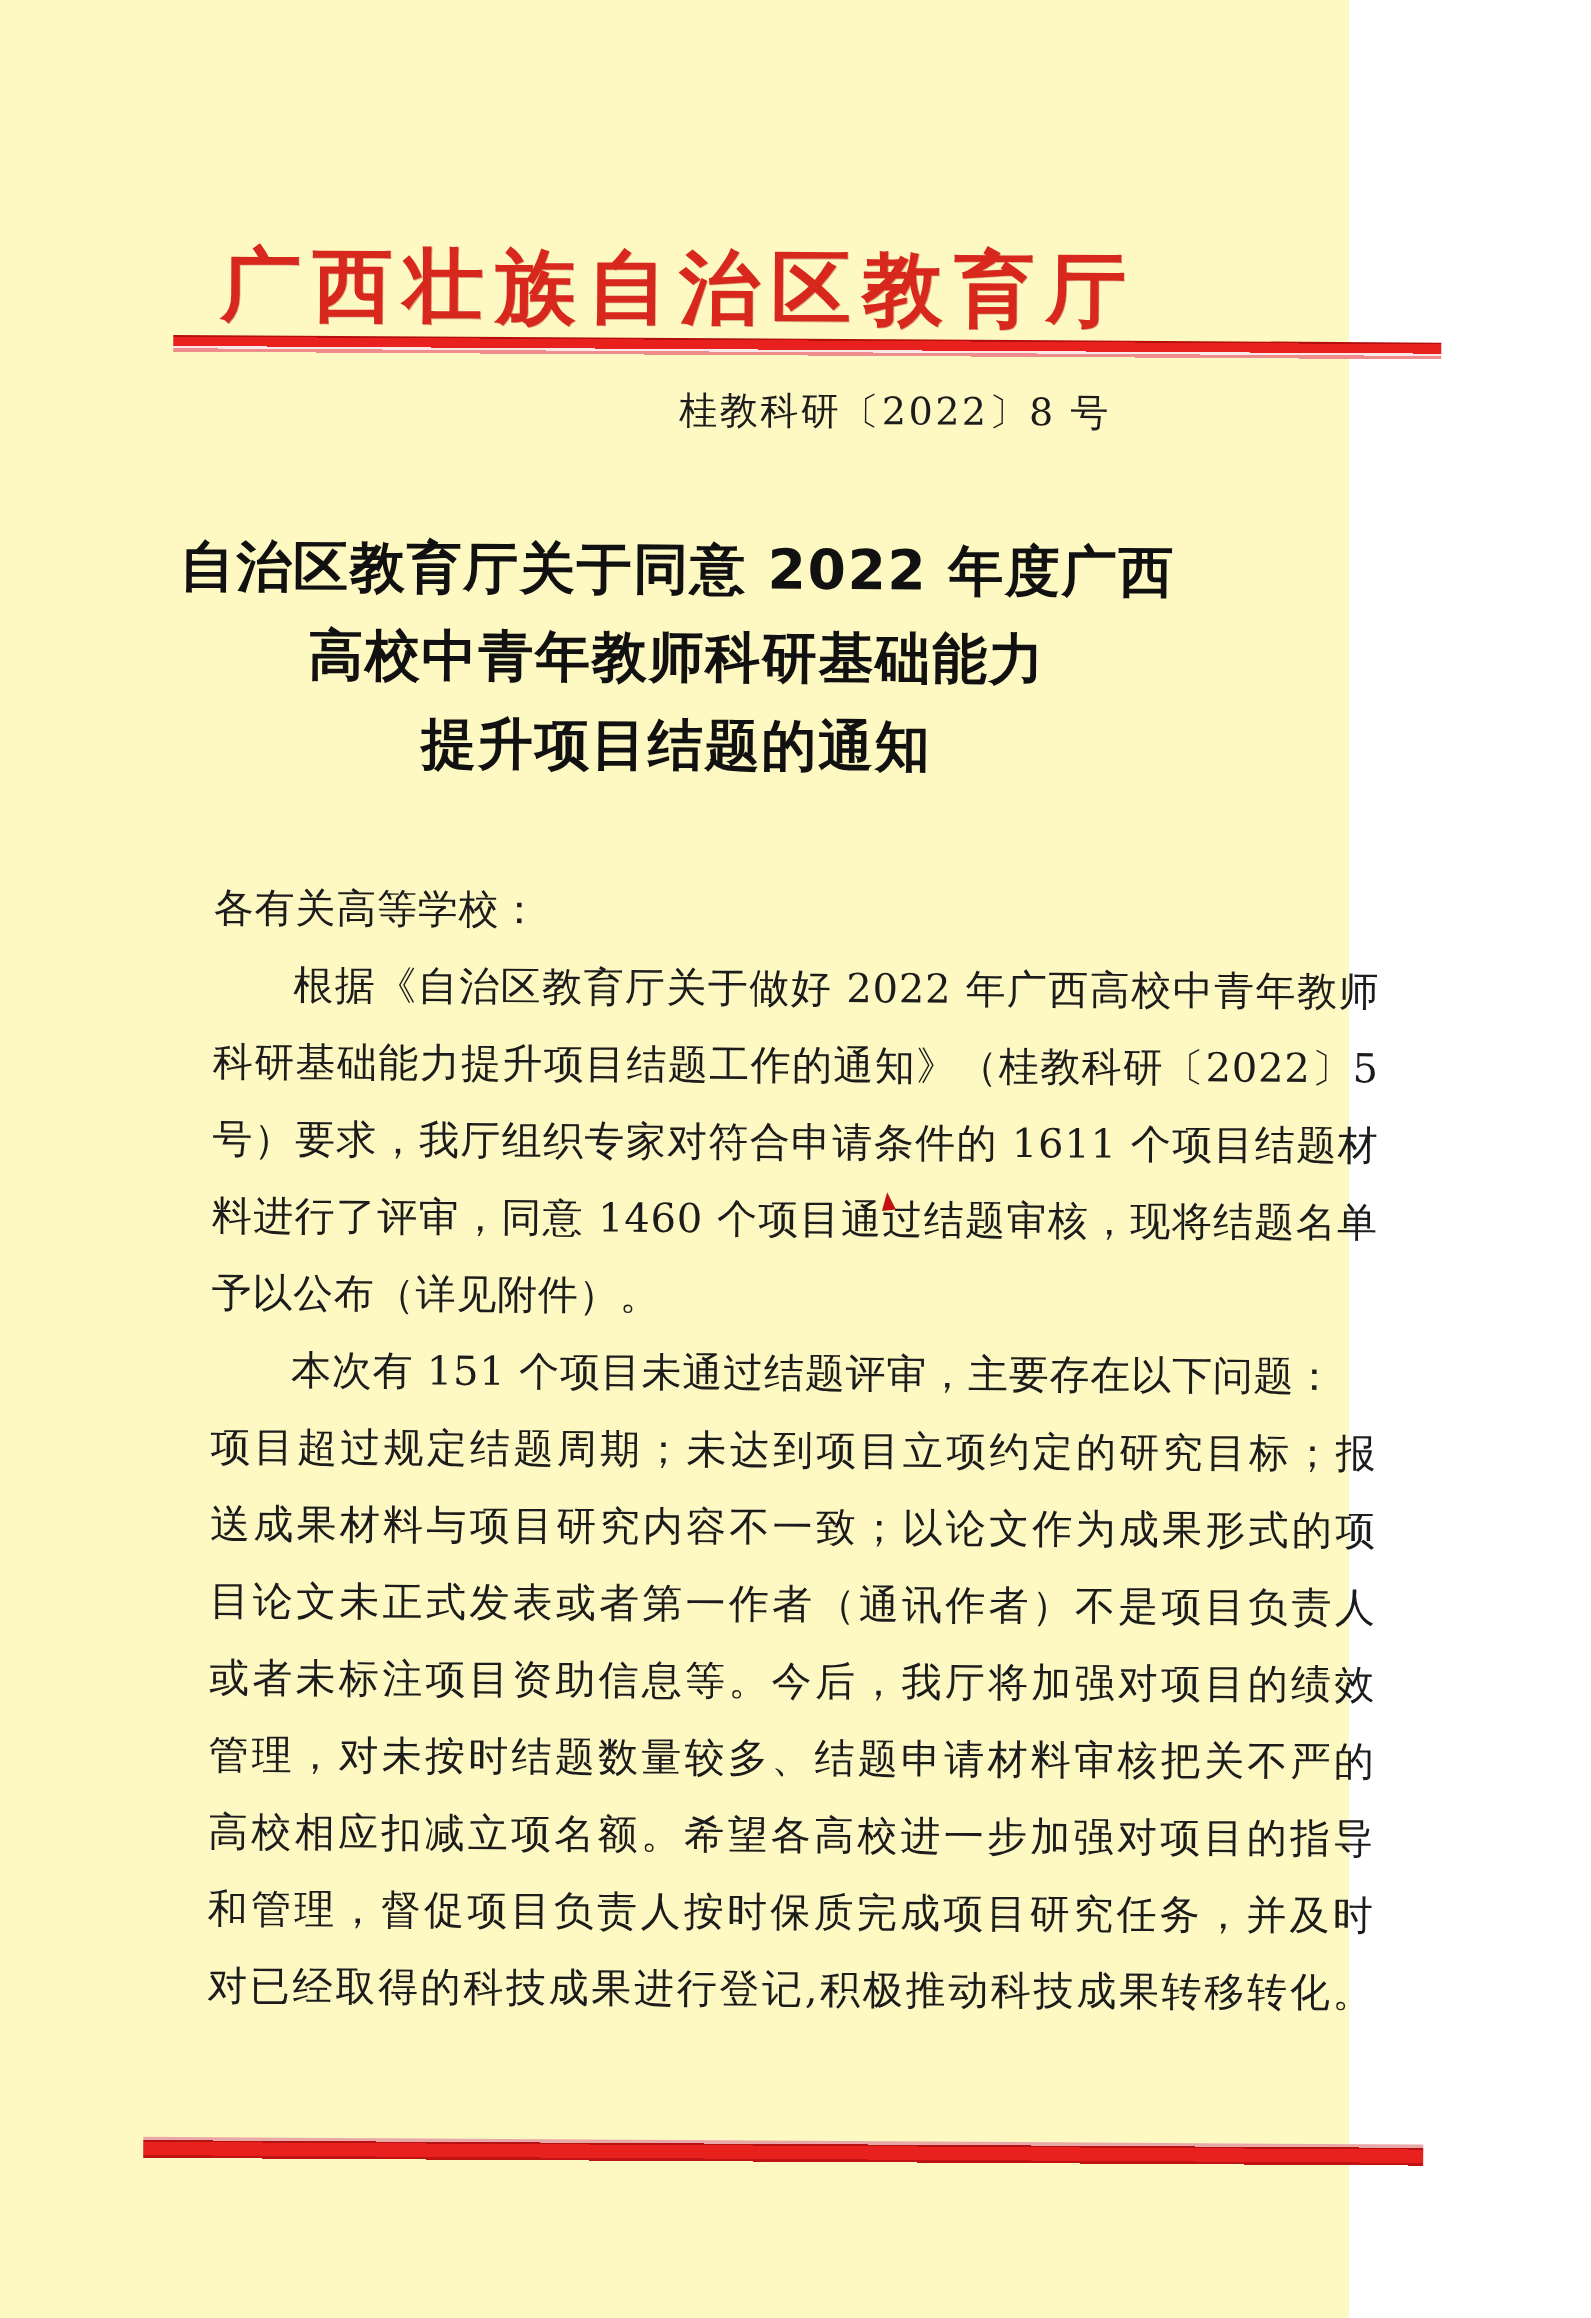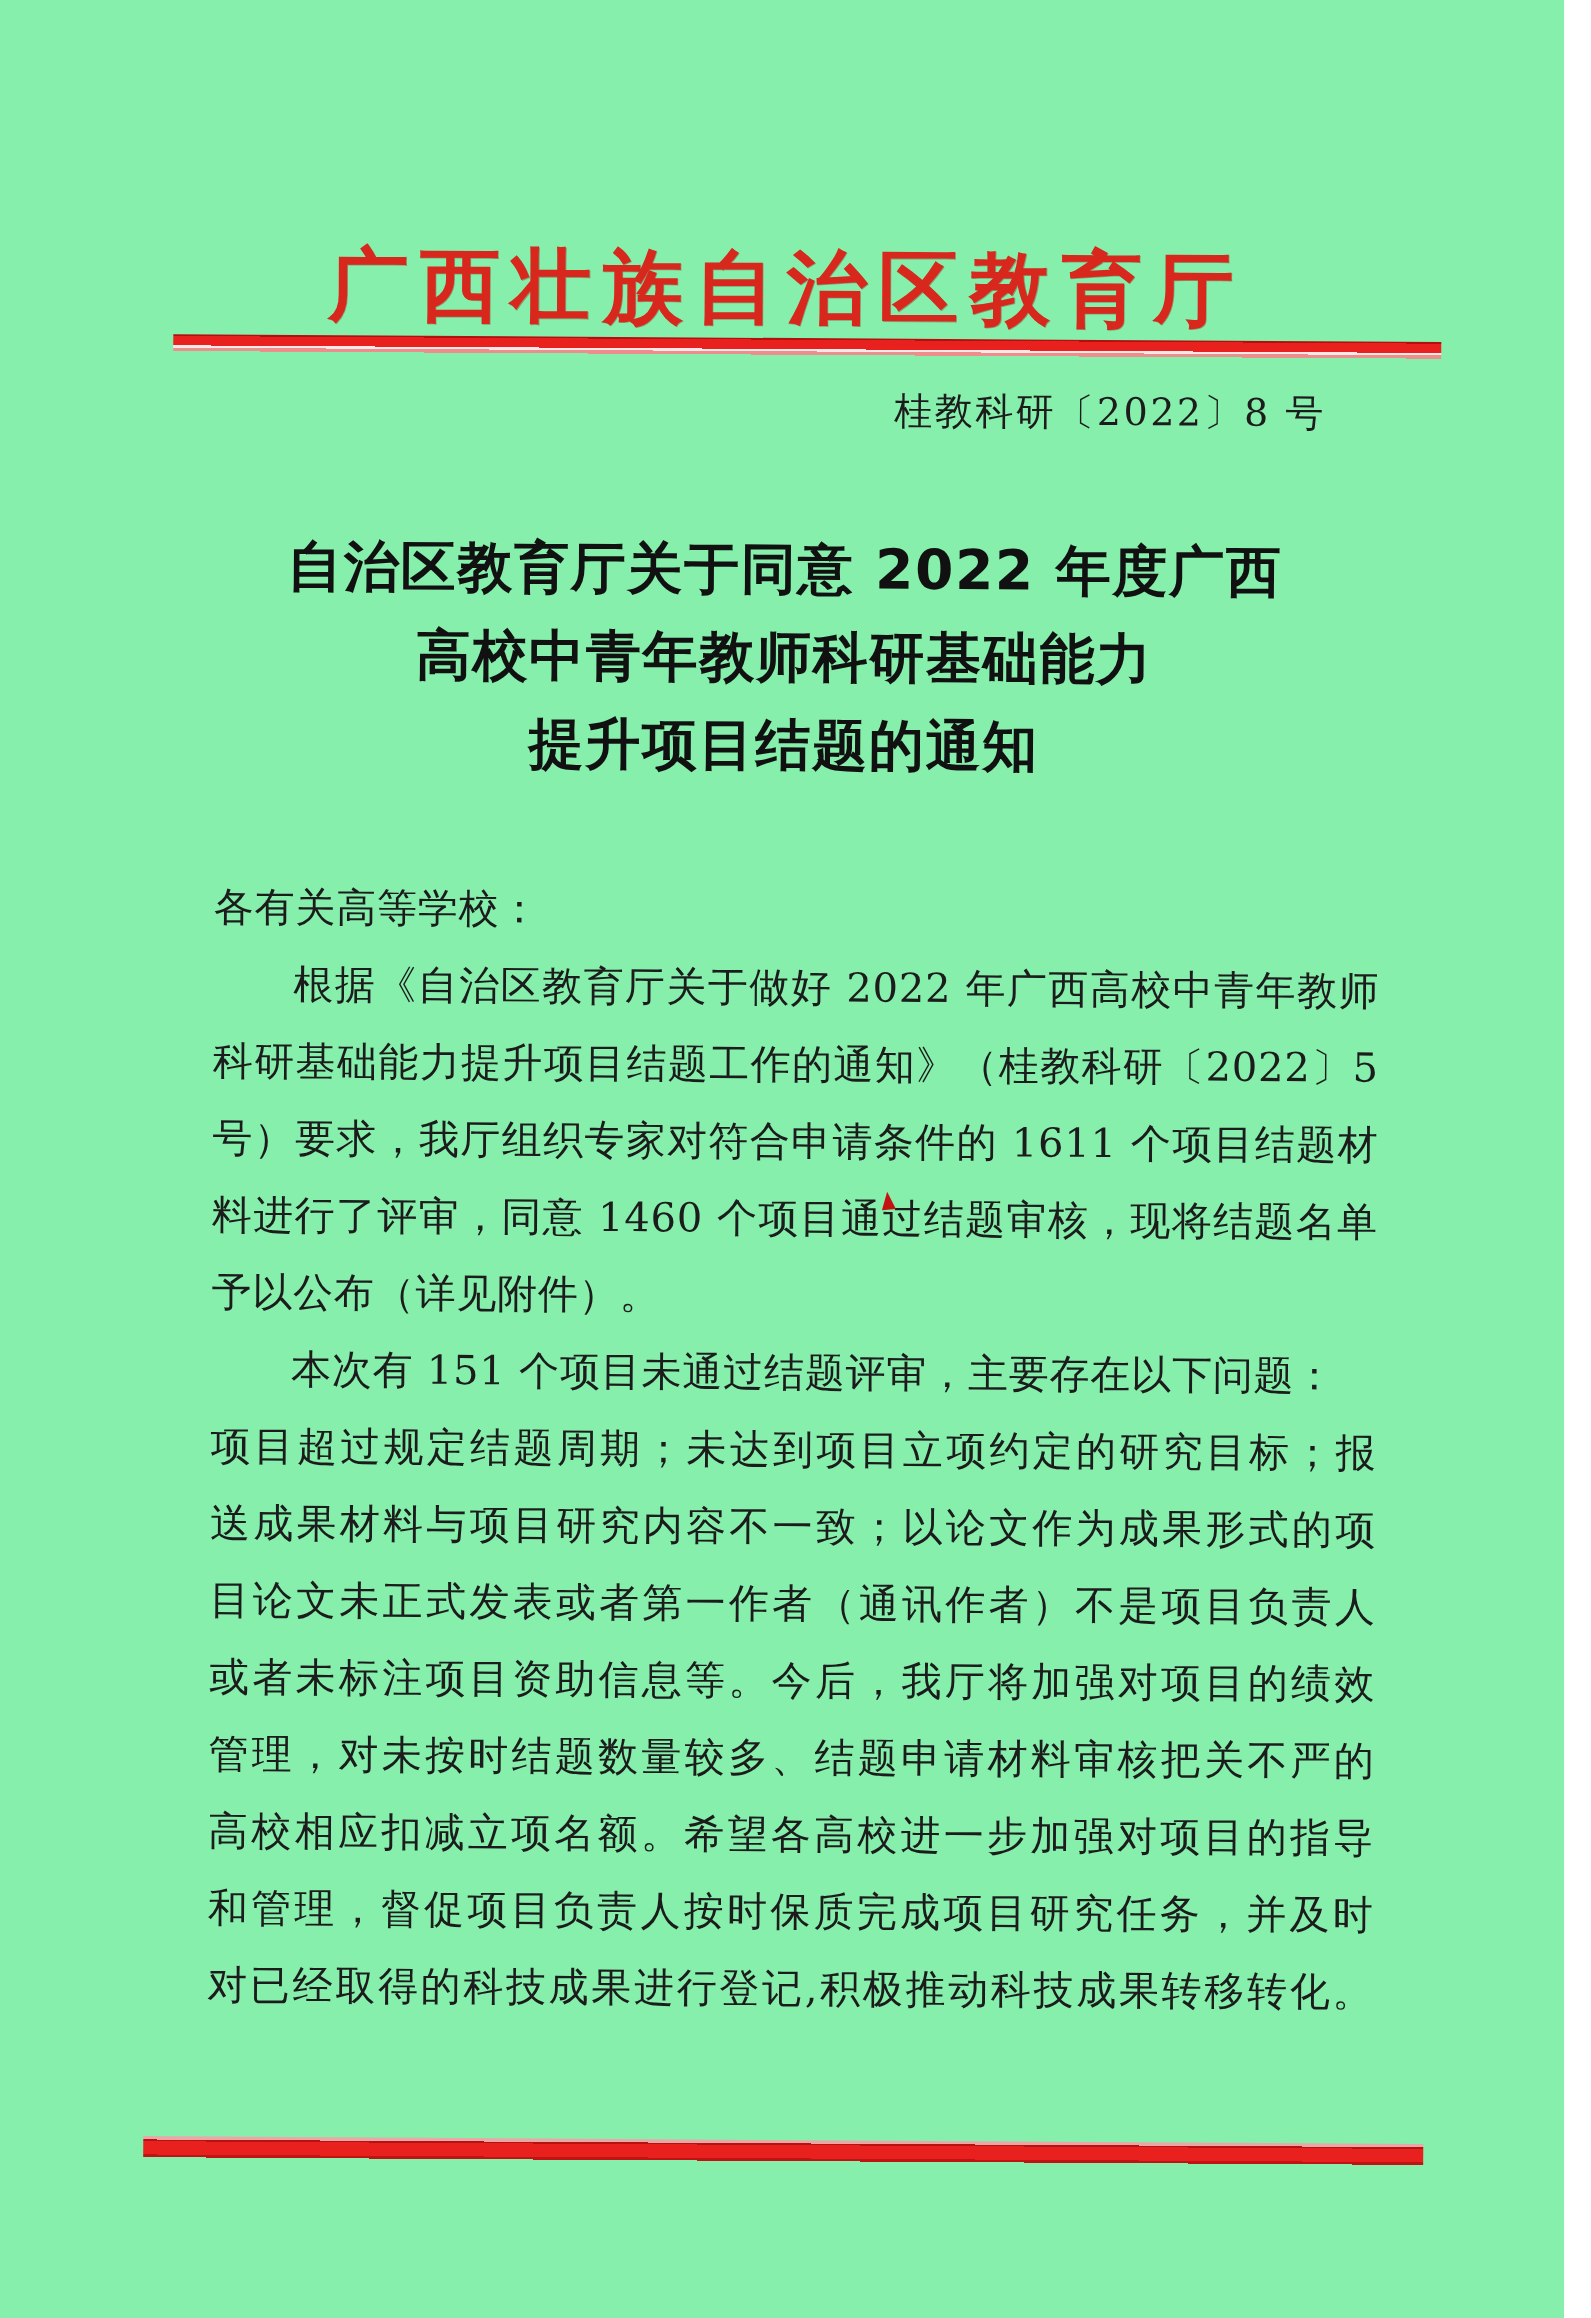--- a/index.html
+++ b/index.html
@@ -5,23 +5,23 @@
   html, body {
     margin: 0;
     padding: 0;
     background: #ffffff;
     width: 1591px;
     height: 2319px;
     overflow: hidden;
   }
   .sheet {
     position: relative;
-    width: 1564px;
+    width: 1349px;
     height: 2319px;
-    background: #86efac;
+    background: #fef9c3;
     font-family: "DejaVu Serif", serif;
   }
   
   .sheet-inner {
     position: absolute;
     inset: 0;
     transform: rotate(0.35deg);
     transform-origin: 50% 45%;
   }
   .letterhead {

